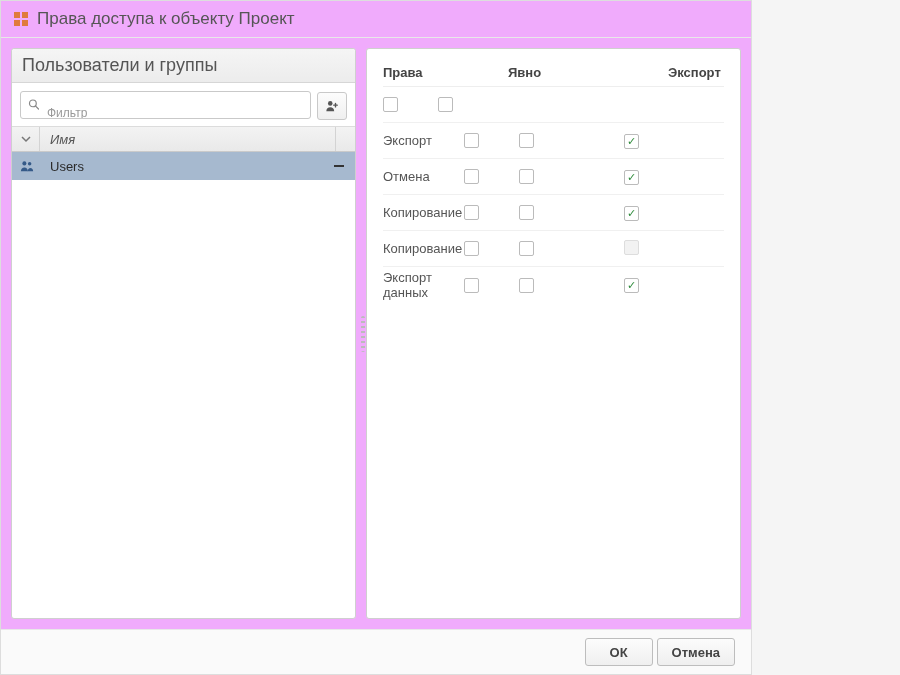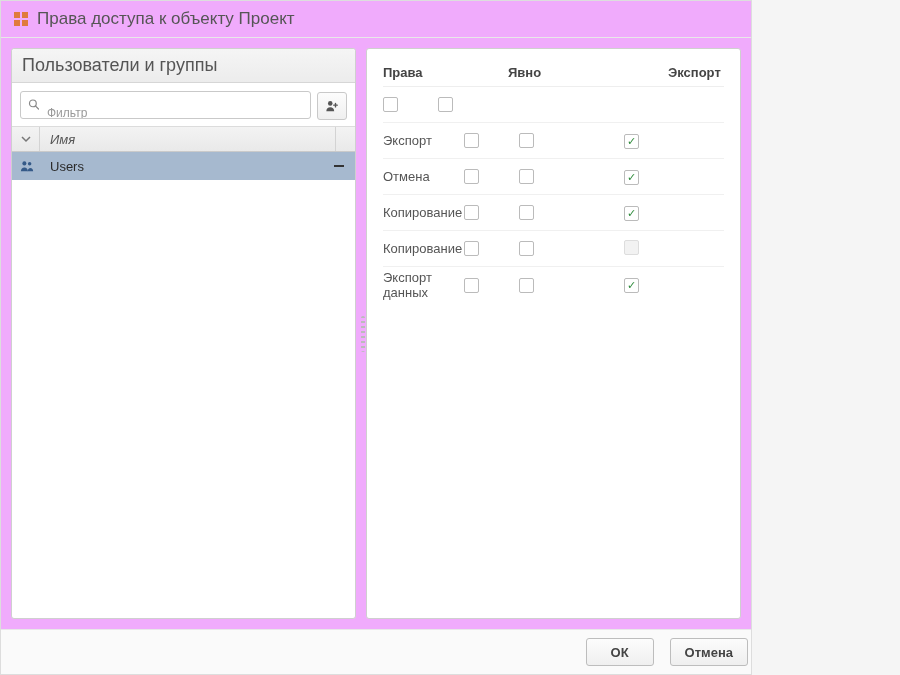--- a/index.html
+++ b/index.html
@@ -208,22 +208,22 @@
     justify-content: center;
     cursor: pointer;
     font-size: 11px;
     color: #2e8b3b;
   }
   .chk.disabled { background: #f2f2f2; border-color: #ddd; cursor: default; }
   .chk.checked::after { content: "✓"; }
   .footer {
     display: flex;
     justify-content: flex-end;
-    gap: 16px;
-    padding: 8px 3px;
+    gap: 4px;
+    padding: 8px 16px;
     border-top: 1px solid #e8e8e8;
     background: #fafafa;
   }
   .btn {
     min-width: 68px;
     height: 28px;
     border: 1px solid #bdbdbd;
     border-radius: 3px;
     background: linear-gradient(#fcfcfc,#efefef);
     color: #444;

